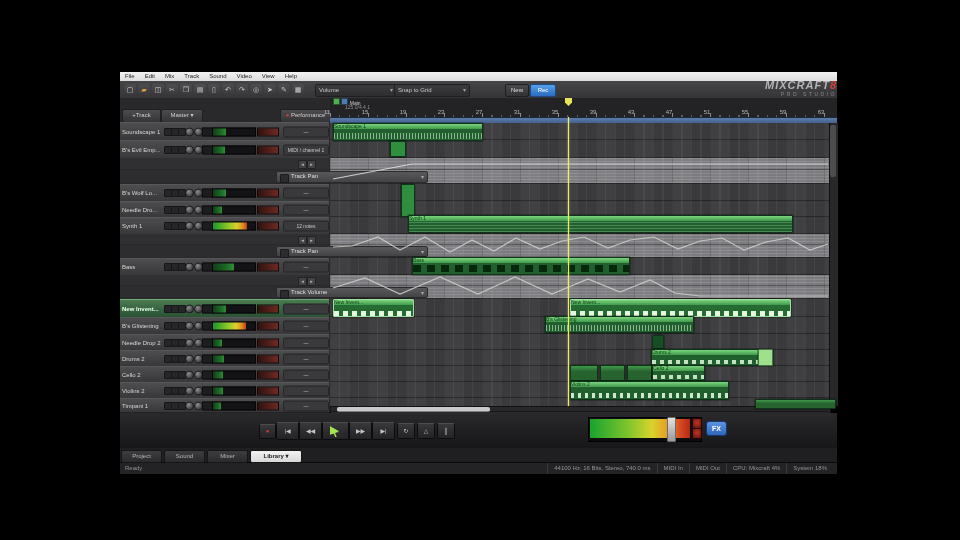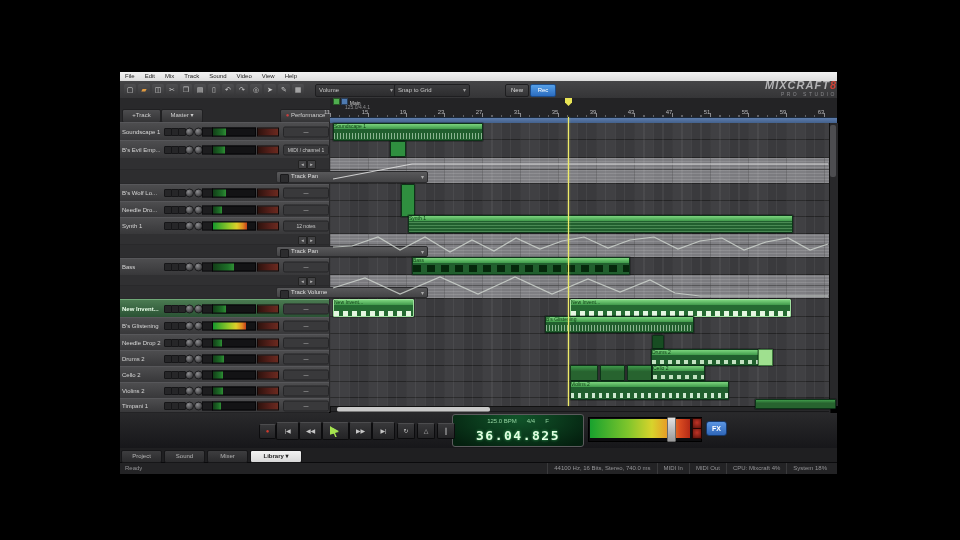--- a/index.html
+++ b/index.html
@@ -175,28 +175,20 @@
   <div class="abs" id="rulerticks"></div>
   <div class="abs" id="bluebar"></div>
   <div class="abs" id="arrangebg"></div>
 
   <div class="abs" id="hscroll"></div>
   <div class="abs" id="hthumb"></div>
   <div class="abs" id="vscroll"></div>
   <div class="abs" id="vthumb"></div>
 
   <div class="abs" id="transport"></div>
-  <div class="abs" id="timedisp">
-    <div class="toprow nosel">
-      <span>125.0 BPM</span>
-      <span>4/4</span>
-      <span>F</span>
-    </div>
-    <div class="big nosel">36.04.825</div>
-  </div>
   <div class="abs" id="mastermeter"></div>
   <div class="abs" id="masterbar"></div>
   <div class="abs" id="masterhandle"></div>
   <div class="abs led" style="top:418px;"></div>
   <div class="abs led" style="top:428px;"></div>
   <div class="abs nosel" id="fxbtn">FX</div>
   <div class="abs" id="cursor" style="left:330px;top:426px;z-index:60;"></div>
 
   <div class="abs" id="tabrow"></div>
   <div class="abs" id="statusbar">

